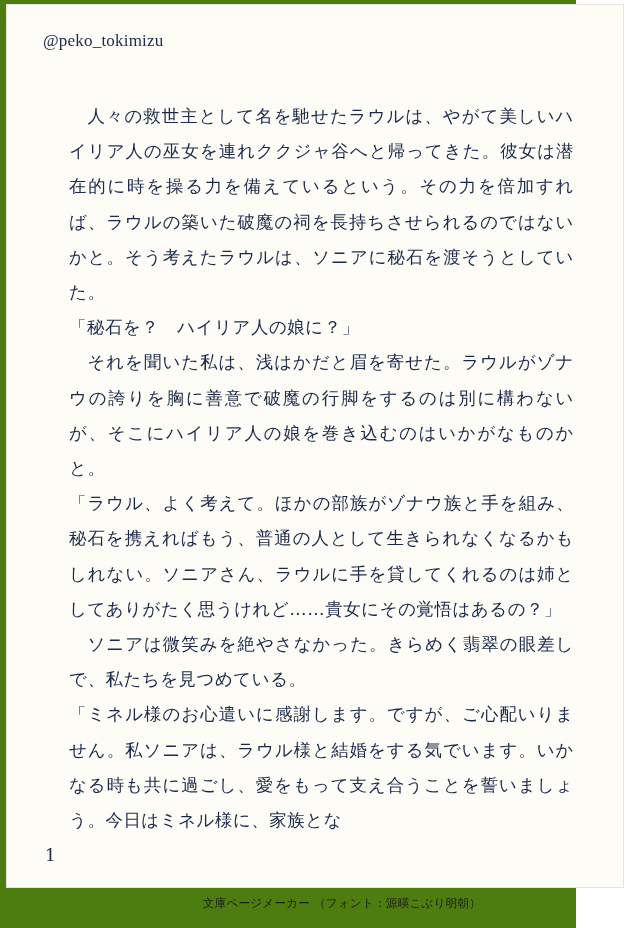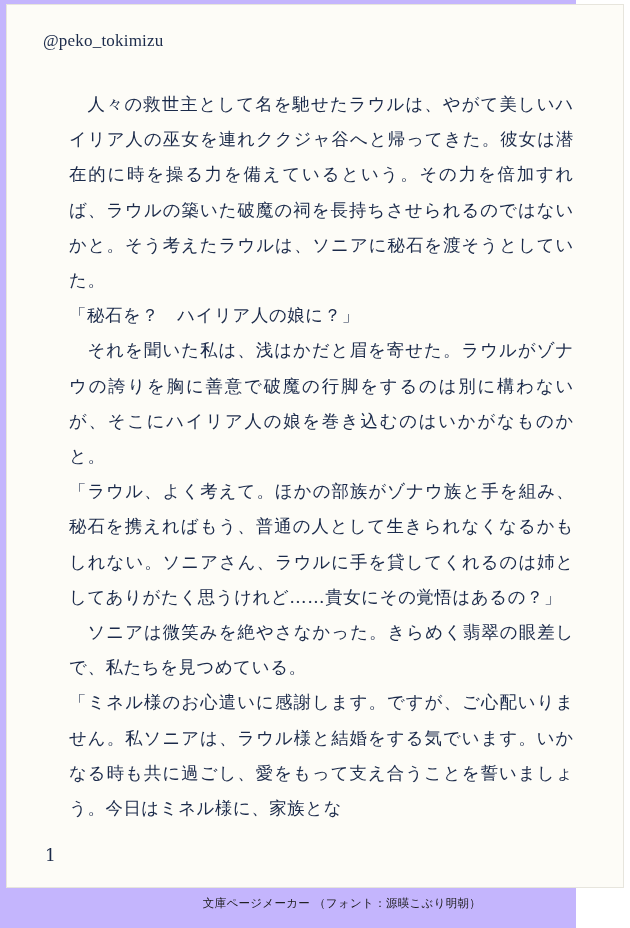--- a/index.html
+++ b/index.html
@@ -10,21 +10,21 @@
   body {
     width: 630px;
     height: 928px;
     font-family: "Liberation Serif", "DejaVu Serif", serif;
     overflow: hidden;
   }
   .page {
     position: relative;
     width: 576px;
     height: 928px;
-    background: #c4b5fd;
+    background: #4d7c0f;
     box-sizing: border-box;
   }
   .sheet {
     position: absolute;
     left: 6px;
     top: 4px;
     width: 618px;
     height: 884px;
     background: #fdfcf7;
     border: 1px solid #e7e5dd;
@@ -35,21 +35,21 @@
     left: 36px;
     top: 26px;
     font-family: "Liberation Serif", "DejaVu Serif", serif;
     font-size: 17px;
     color: #1b2a4a;
     letter-spacing: 0.2px;
   }
   .body-text {
     position: absolute;
     left: 62px;
-    top: 82px;
+    top: 94px;
     width: 505px;
     color: #1b2a4a;
     font-family: "DejaVu Serif", "Liberation Serif", serif;
     font-size: 17.4px;
     line-height: 35.2px;
     letter-spacing: 0.6px;
     text-align: justify;
     text-justify: inter-character;
     white-space: pre-wrap;
     word-break: break-all;

